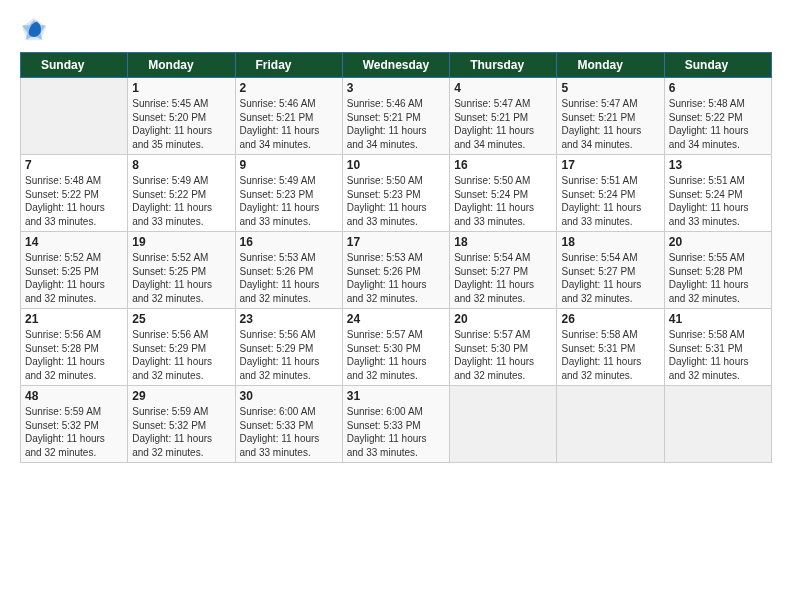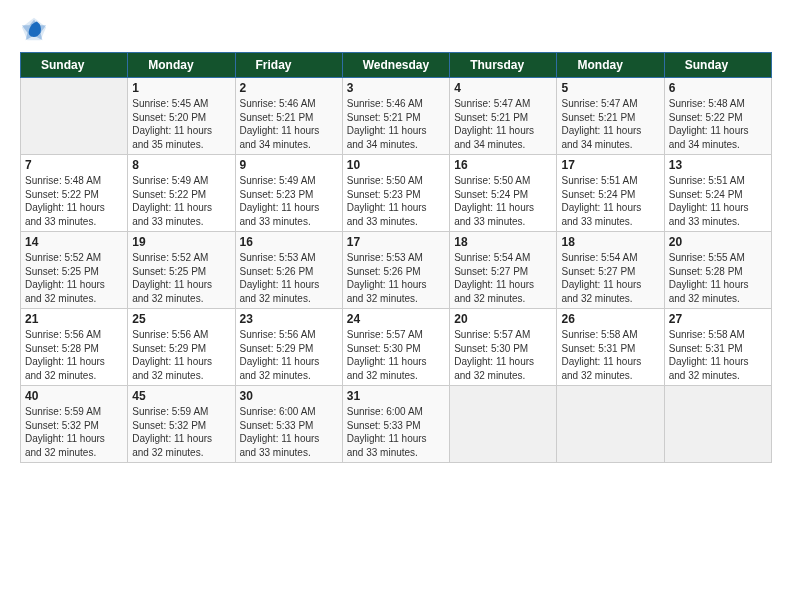--- a/index.html
+++ b/index.html
@@ -311,37 +311,37 @@
 and 32 minutes.</div>
           </td>
           <td>
             <span class="day-number">26</span>
             <div class="day-info" style="white-space: pre-line;">Sunrise: 5:58 AM
 Sunset: 5:31 PM
 Daylight: 11 hours
 and 32 minutes.</div>
           </td>
           <td>
-            <span class="day-number">27</span>
+            <span class="day-number">41</span>
             <div class="day-info" style="white-space: pre-line;">Sunrise: 5:58 AM
 Sunset: 5:31 PM
 Daylight: 11 hours
 and 32 minutes.</div>
           </td>
         </tr>
         <tr>
           <td>
-            <span class="day-number">40</span>
+            <span class="day-number">48</span>
             <div class="day-info" style="white-space: pre-line;">Sunrise: 5:59 AM
 Sunset: 5:32 PM
 Daylight: 11 hours
 and 32 minutes.</div>
           </td>
           <td>
-            <span class="day-number">45</span>
+            <span class="day-number">29</span>
             <div class="day-info" style="white-space: pre-line;">Sunrise: 5:59 AM
 Sunset: 5:32 PM
 Daylight: 11 hours
 and 32 minutes.</div>
           </td>
           <td>
             <span class="day-number">30</span>
             <div class="day-info" style="white-space: pre-line;">Sunrise: 6:00 AM
 Sunset: 5:33 PM
 Daylight: 11 hours

